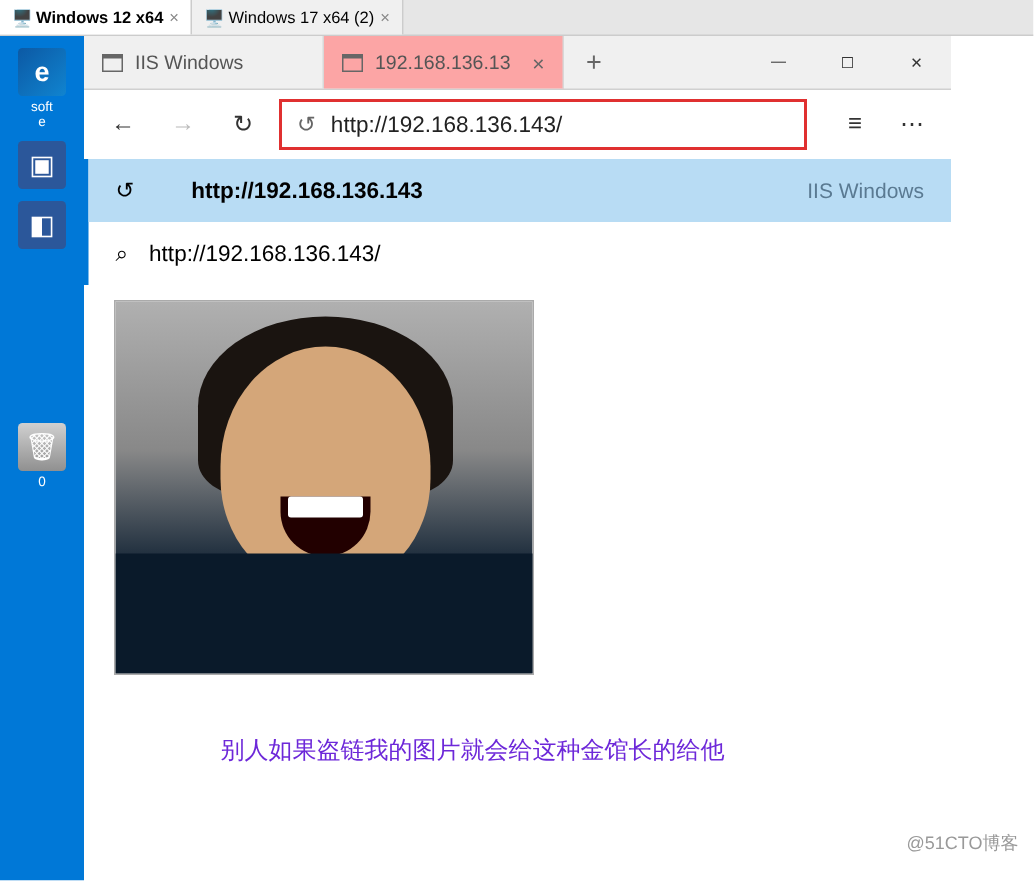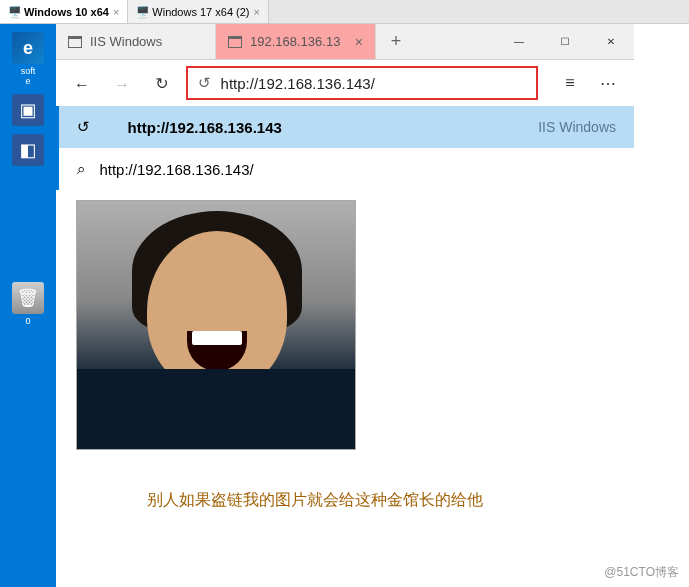--- a/index.html
+++ b/index.html
@@ -50,31 +50,31 @@
 
     
     .content { padding: 10px 20px 0 20px; }
     .placeholder-img { width: 280px; height: 250px; background: linear-gradient(180deg,#b0b0b0 0%,#888 40%,#1a2a3a 70%); border: 1px solid #aaa; position: relative; overflow: hidden; }
     .face { position: absolute; left: 70px; top: 30px; width: 140px; height: 160px; background: #d4a679; border-radius: 50% 50% 45% 45%; }
     .hair { position: absolute; left: 55px; top: 10px; width: 170px; height: 120px; background: #1a1410; border-radius: 50% 50% 20% 20%; }
     .mouth { position: absolute; left: 110px; top: 130px; width: 60px; height: 40px; background: #200; border-radius: 0 0 30px 30px; }
     .teeth { position: absolute; left: 115px; top: 130px; width: 50px; height: 14px; background: #fff; border-radius: 2px; }
     .robe { position: absolute; left: 0; bottom: 0; width: 280px; height: 80px; background: #0a1a2a; }
 
-    .caption { color: #a16207; font-size: 16px; margin-top: 40px; text-align: center; padding-right: 60px; }
+    .caption { color: #6d28d9; font-size: 16px; margin-top: 40px; text-align: center; padding-right: 60px; }
 
-    .watermark { position: absolute; right: 10px; bottom: 6px; color: #999; font-size: 12px; }
+    .watermark { position: absolute; right: 10px; bottom: 16px; color: #999; font-size: 12px; }
   </style>
 </head>
 <body>
 
 <div class="vm-tabs">
   <div class="vm-tab active">
     <span class="vm-icon">🖥️</span>
-    <b>Windows 10 x64</b>
+    <b>Windows 12 x64</b>
     <span class="close">×</span>
   </div>
   <div class="vm-tab">
     <span class="vm-icon">🖥️</span>
     <span>Windows 17 x64 (2)</span>
     <span class="close">×</span>
   </div>
 </div>
 
 <div class="desktop-area">

